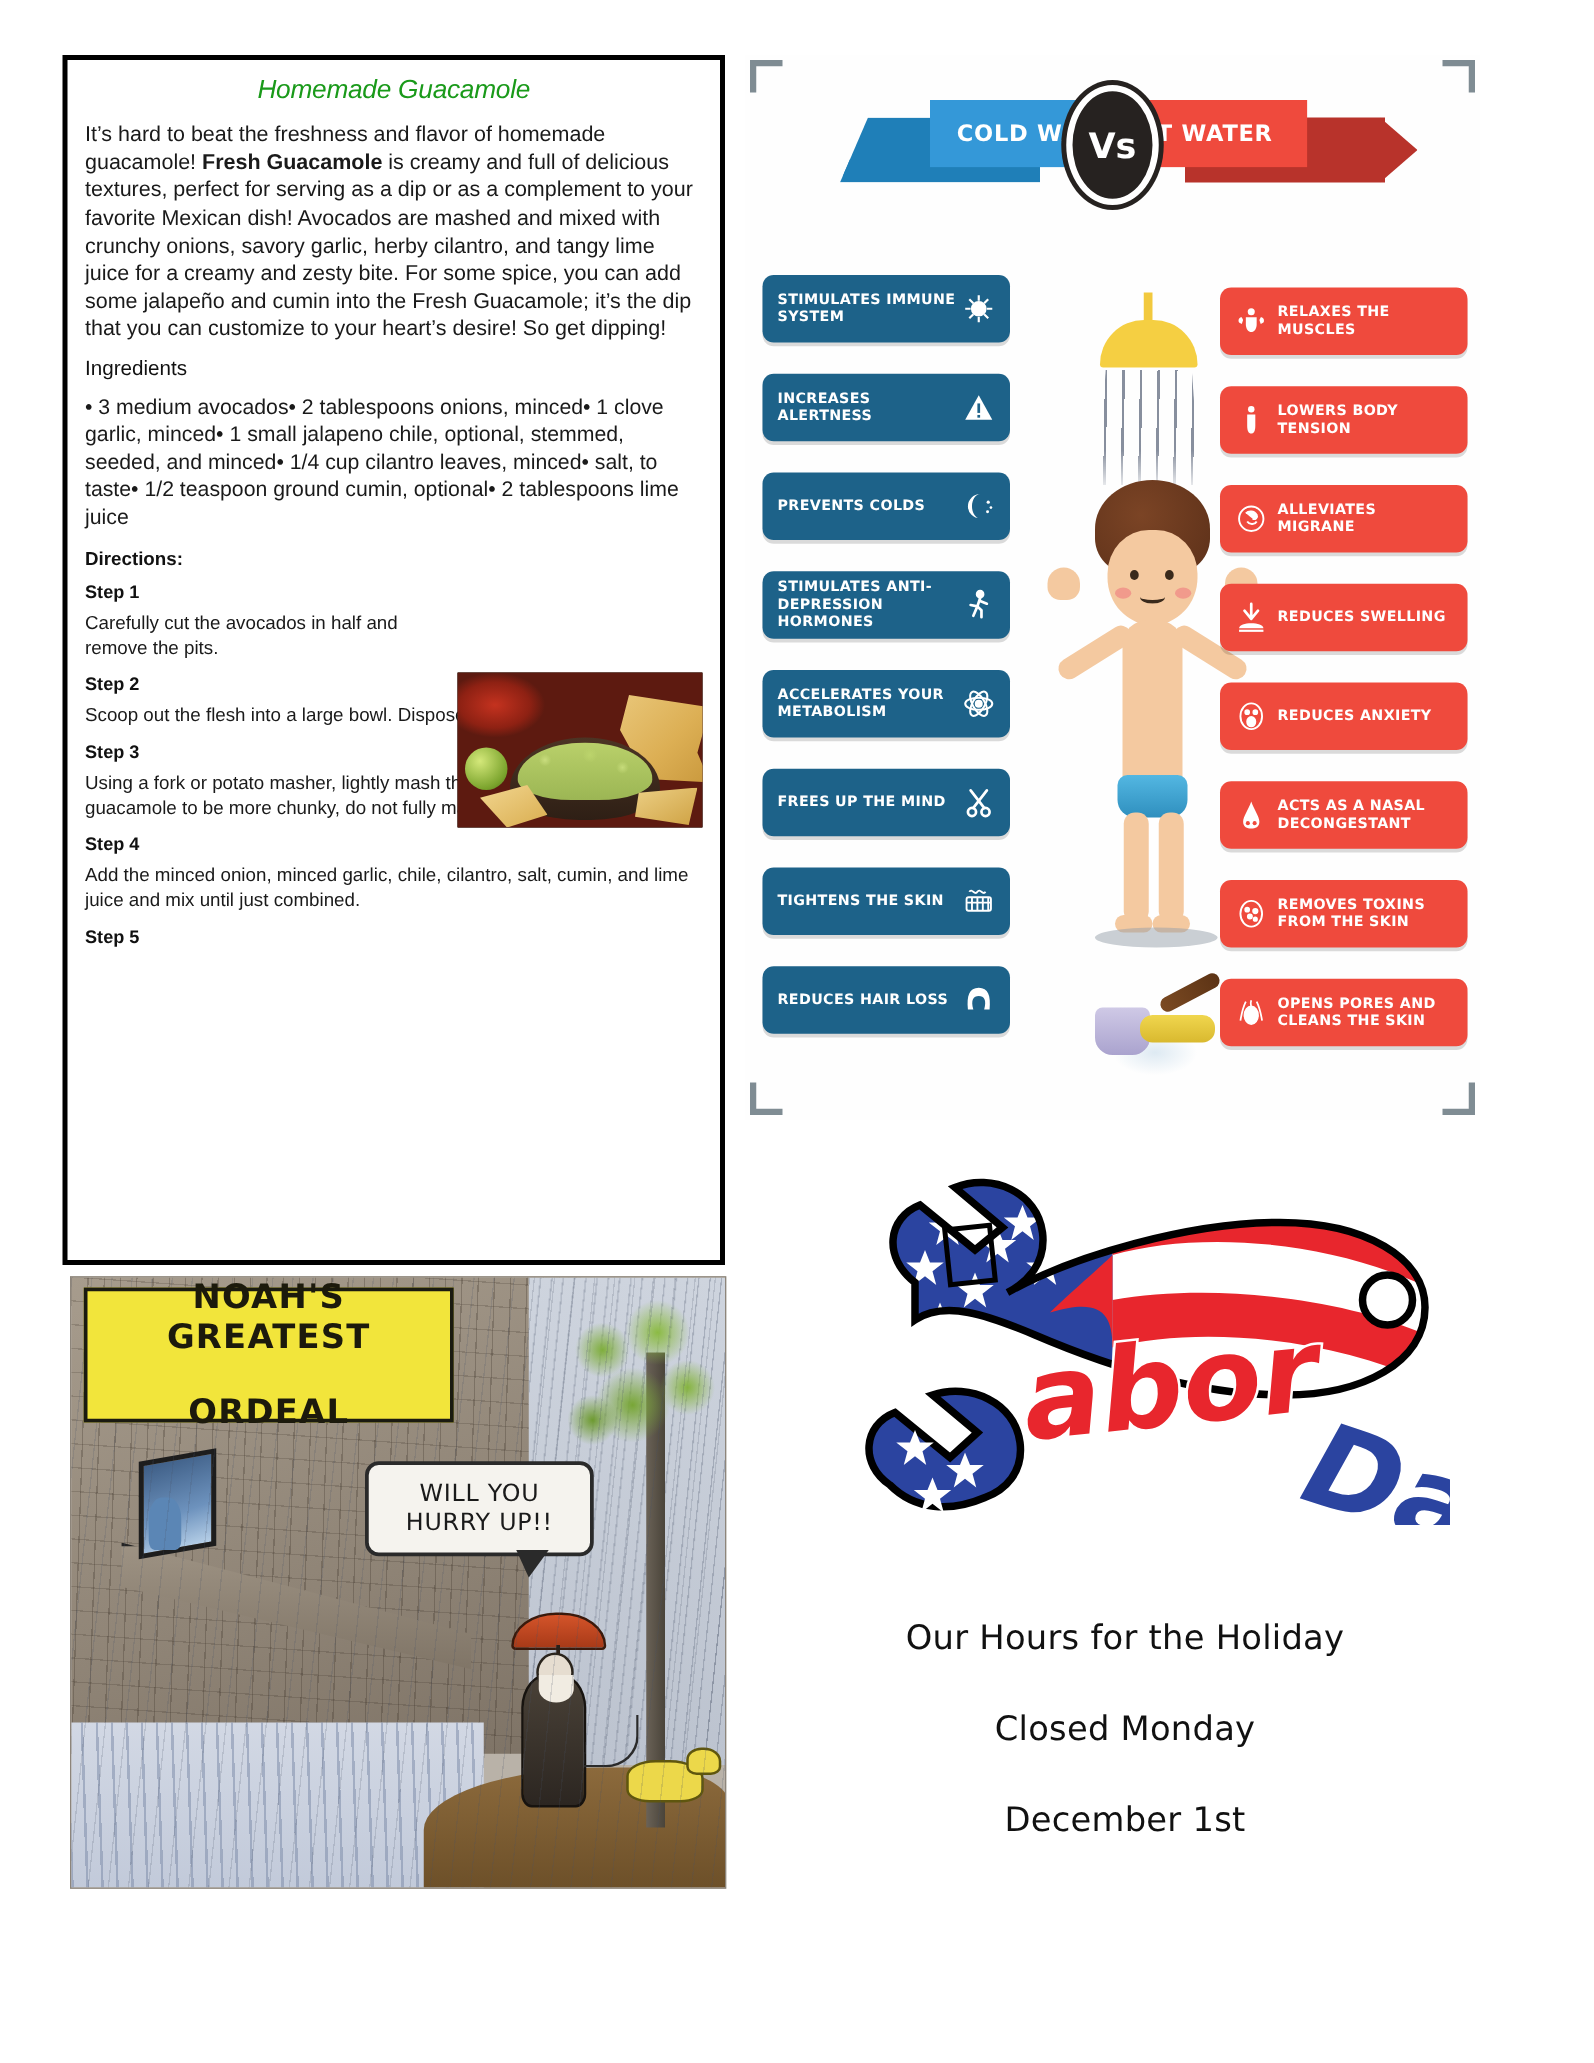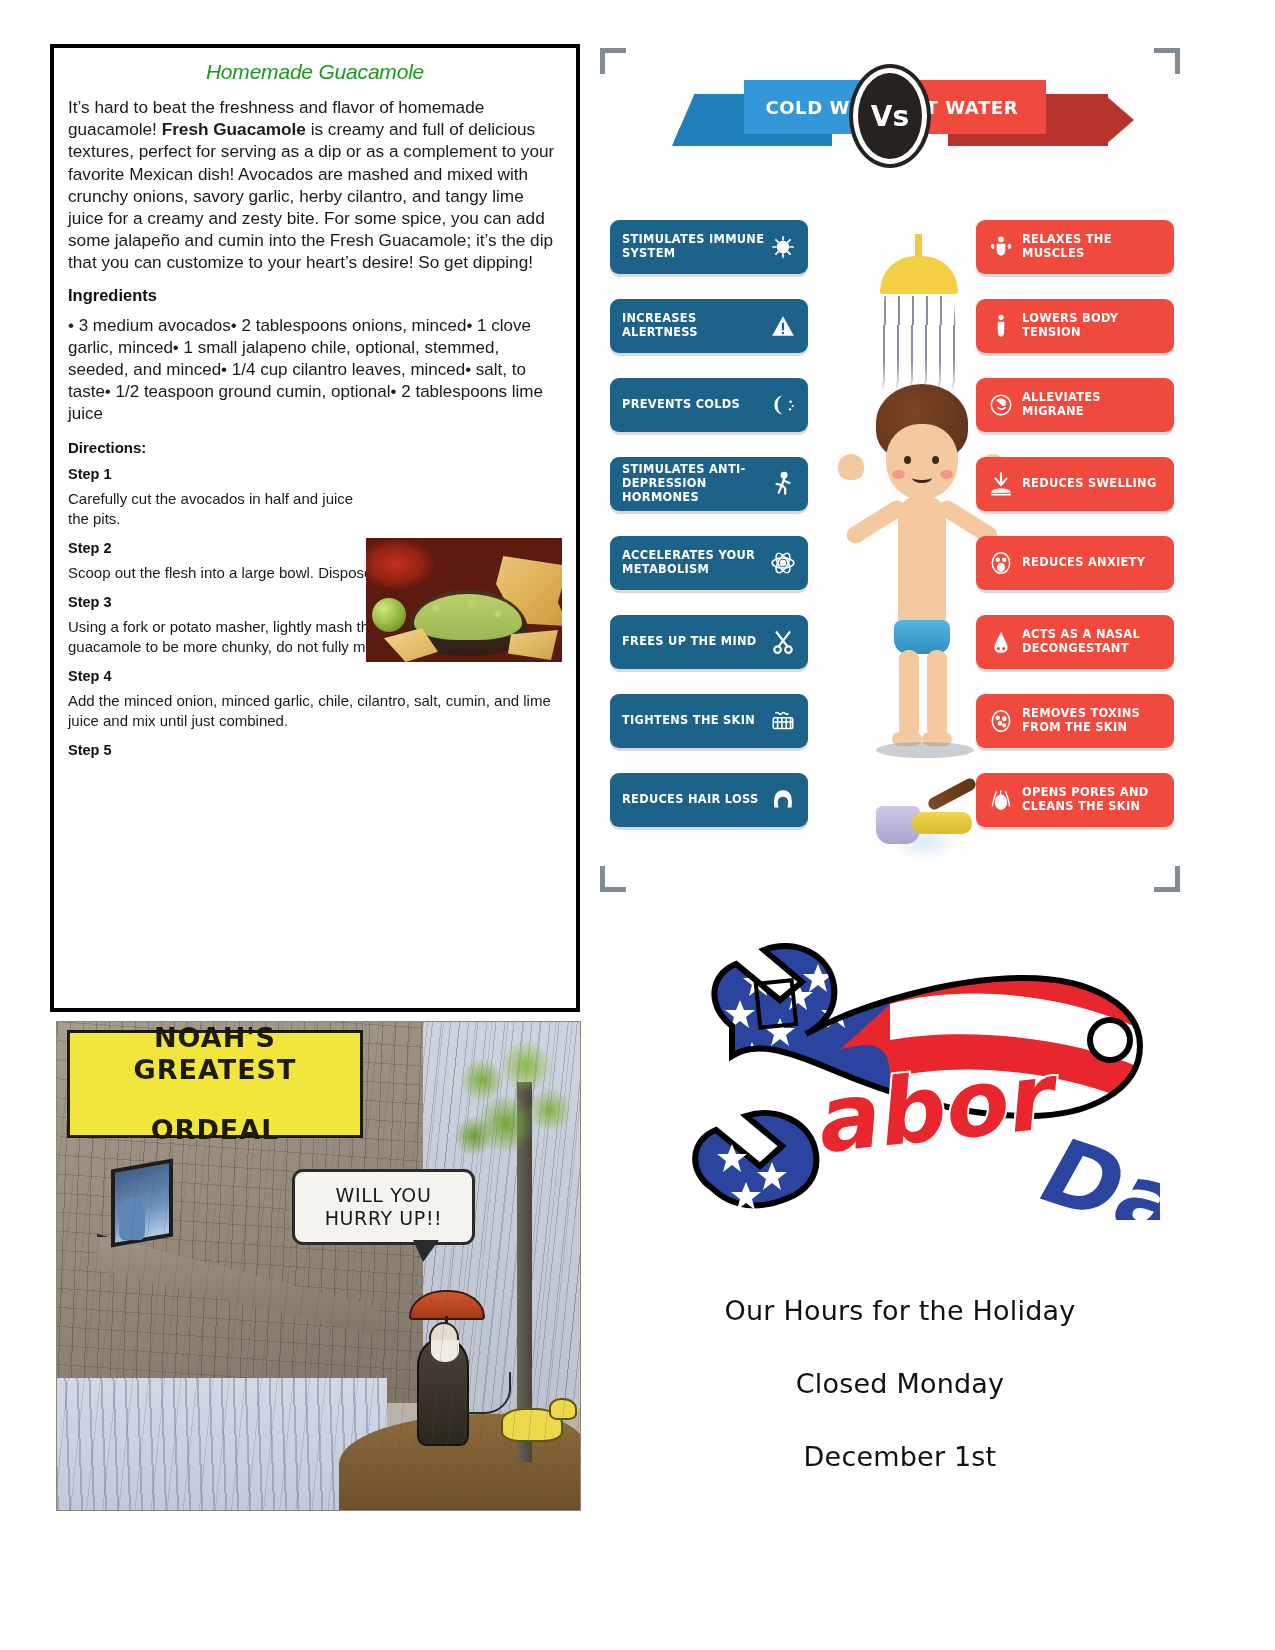--- a/index.html
+++ b/index.html
@@ -31,21 +31,21 @@
     margin-bottom: 12px;
   }
   .recipe-intro {
     font-size: 17.2px;
     line-height: 1.29;
     color: #1a1a1a;
     margin-bottom: 12px;
   }
   .recipe-intro b { font-weight: bold; }
   .ingredients-head {
-    font-size: 16.5px; font-weight: bold; color: #111;
+    font-size: 16.5px; font-weight: normal; color: #111;
     margin-bottom: 10px;
   }
   .ingredients-body {
     font-size: 17px; line-height: 1.3; color: #1a1a1a;
     margin-bottom: 14px;
   }
   .directions-head { font-size: 15px; font-weight: bold; color: #111; margin-bottom: 10px; }
   .step-head { font-size: 14.5px; font-weight: bold; color: #111; margin-bottom: 7px; }
   .step-body { font-size: 15px; line-height: 1.33; color: #1a1a1a; margin-bottom: 11px; }
 
@@ -279,21 +279,21 @@
     position: absolute; left: 50%; top: 4px; transform: translateX(-50%);
     width: 74px; height: 96px; border-radius: 50%;
     background: #262220; border: 5px solid #fff;
     box-shadow: 0 0 0 4px #262220;
     display:flex; align-items:center; justify-content:center;
     color:#fff; font-family:"DejaVu Sans", sans-serif; font-weight:bold; font-size: 28px;
     z-index: 3;
   }
 
   .col-left { position: absolute; left: 14px; top: 176px; width: 198px; }
-  .col-right{ position: absolute; right: 10px; top: 176px; width: 198px; }
+  .col-right{ position: absolute; right: 10px; top: 186px; width: 198px; }
 
   .pill {
     position: relative;
     min-height: 54px;
     border-radius: 9px;
     margin-bottom: 25px;
     display: flex; align-items: center;
     padding: 6px 8px;
     box-shadow: 0 3px 0 rgba(0,0,0,.14);
   }
@@ -420,21 +420,21 @@
     <div class="recipe-title">Homemade Guacamole</div>
 
     <p class="recipe-intro"><span>It’s hard to beat the freshness and flavor of homemade guacamole! </span><b>Fresh Guacamole</b><span> is creamy and full of delicious textures, perfect for serving as a dip or as a complement to your favorite Mexican dish! Avocados are mashed and mixed with crunchy onions, savory garlic, herby cilantro, and tangy lime juice for a creamy and zesty bite. For some spice, you can add some jalapeño and cumin into the Fresh Guacamole; it’s the dip that you can customize to your heart’s desire! So get dipping!</span></p>
 
     <div class="ingredients-head">Ingredients</div>
     <div class="ingredients-body">• 3 medium avocados• 2 tablespoons onions, minced• 1 clove garlic, minced• 1 small jalapeno chile, optional, stemmed, seeded, and minced• 1/4 cup cilantro leaves, minced• salt, to taste• 1/2 teaspoon ground cumin, optional• 2 tablespoons lime juice</div>
 
     <div class="directions-head">Directions:</div>
 
     <div class="step-head">Step 1</div>
-    <div class="step-body" style="max-width:300px;">Carefully cut the avocados in half and juice the pits.</div>
+    <div class="step-body" style="max-width:300px;">Carefully cut the avocados in half and remove the pits.</div>
 
     <div class="step-head">Step 2</div>
     <div class="step-body">Scoop out the flesh into a large bowl. Dispose of the skin.</div>
 
     <div class="step-head">Step 3</div>
     <div class="step-body">Using a fork or potato masher, lightly mash the avocado. If you prefer your guacamole to be more chunky, do not fully mash all of the avocados.</div>
 
     <div class="step-head">Step 4</div>
     <div class="step-body">Add the minced onion, minced garlic, chile, cilantro, salt, cumin, and lime juice and mix until just combined.</div>
 

